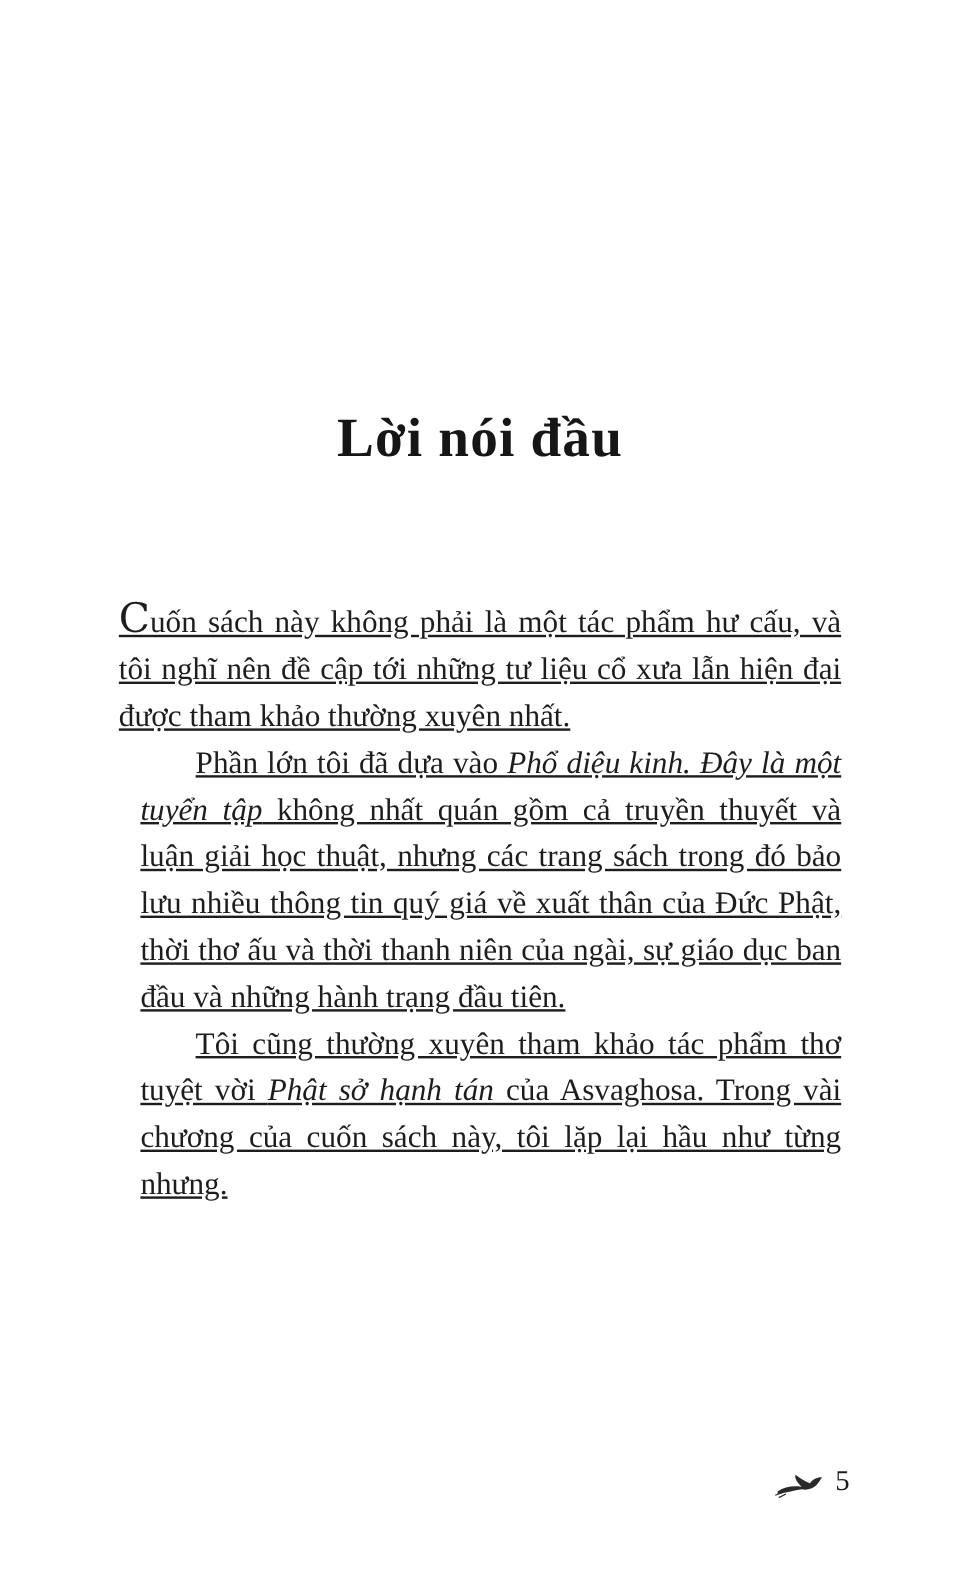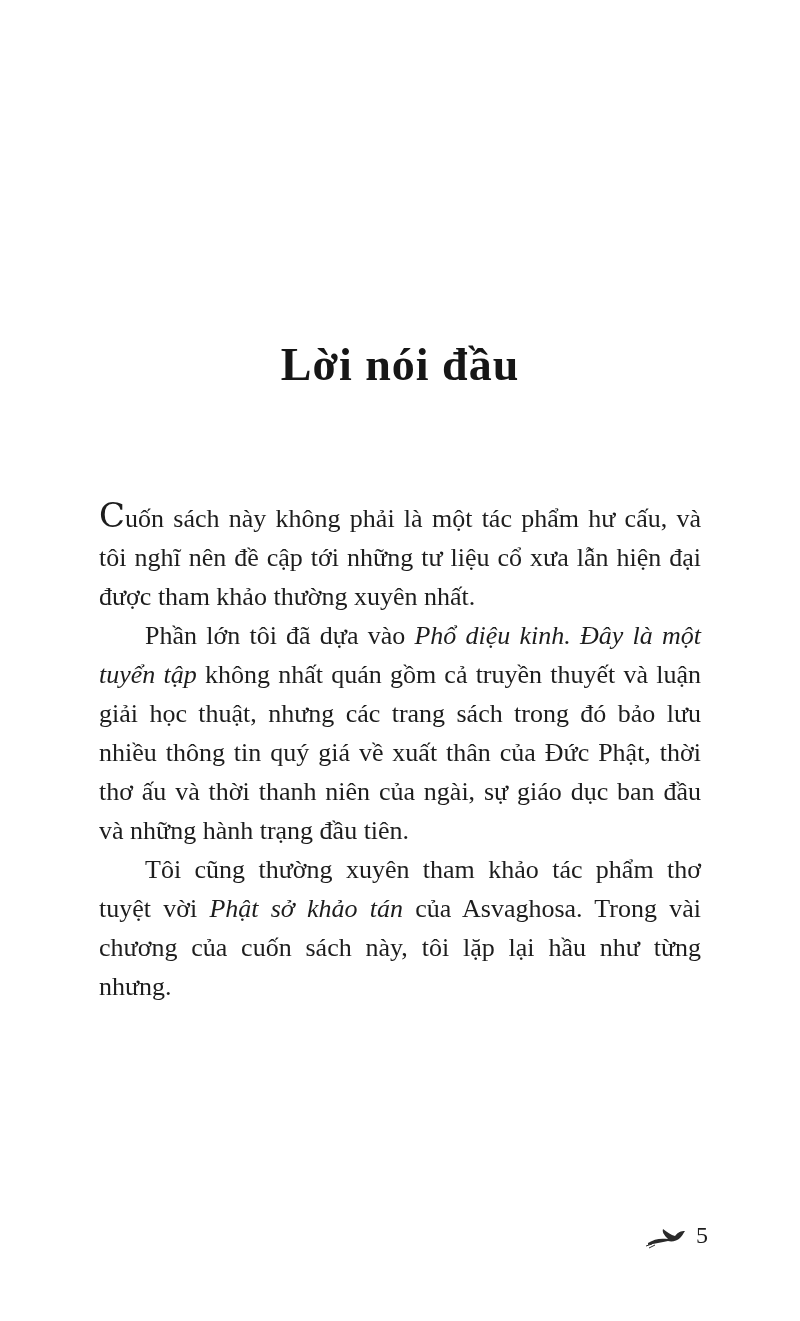--- a/index.html
+++ b/index.html
@@ -30,26 +30,28 @@
     font-weight: 600;
     letter-spacing: 1px;
     color: #161616;
   }
   .body-text {
     margin-top: 108px;
     font-size: 26px;
     line-height: 39px;
     text-align: justify;
     color: #1d1d1d;
+    text-decoration: underline;
   }
   .para {
     margin: 0;
   }
   .para.indent {
     text-indent: 46px;
+    margin-left: 18px;
   }
   .lead {
     font-size: 34px;
     line-height: 0;
     font-family: "DejaVu Serif", serif;
   }
   .em {
     font-style: italic;
   }
   .footer {
@@ -83,21 +85,21 @@
 
       <p class="para">
         <span class="lead">C</span><span>uốn sách này không phải là một tác phẩm hư cấu, và tôi nghĩ nên đề cập tới những tư liệu cổ xưa lẫn hiện đại được tham khảo thường xuyên nhất.</span>
       </p>
 
       <p class="para indent">
         <span>Phần lớn tôi đã dựa vào </span><span class="em">Phổ diệu kinh. Đây là một tuyển tập</span><span> không nhất quán gồm cả truyền thuyết và luận giải học thuật, nhưng các trang sách trong đó bảo lưu nhiều thông tin quý giá về xuất thân của Đức Phật, thời thơ ấu và thời thanh niên của ngài, sự giáo dục ban đầu và những hành trạng đầu tiên.</span>
       </p>
 
       <p class="para indent">
-        <span>Tôi cũng thường xuyên tham khảo tác phẩm thơ tuyệt vời </span><span class="em">Phật sở khảo tán</span><span> của Asvaghosa. Trong vài chương của cuốn sách này, tôi lặp lại hầu như từng nhưng.</span>
+        <span>Tôi cũng thường xuyên tham khảo tác phẩm thơ tuyệt vời </span><span class="em">Phật sở hạnh tán</span><span> của Asvaghosa. Trong vài chương của cuốn sách này, tôi lặp lại hầu như từng nhưng.</span>
       </p>
 
 
     </div>
   </div>
 
   <div class="footer">
     <span class="flourish">
       <svg viewBox="0 0 44 26" width="44" height="26" xmlns="http://www.w3.org/2000/svg">
         <path d="M4 20 C10 16, 16 15, 24 16 C20 12, 18 9, 19 6 C23 9, 27 12, 31 13 C34 9, 37 8, 41 8 C39 11, 38 13, 36 15 C33 18, 28 19, 24 18 C18 19, 10 21, 4 22 Z" fill="#2a2a2a"></path>

